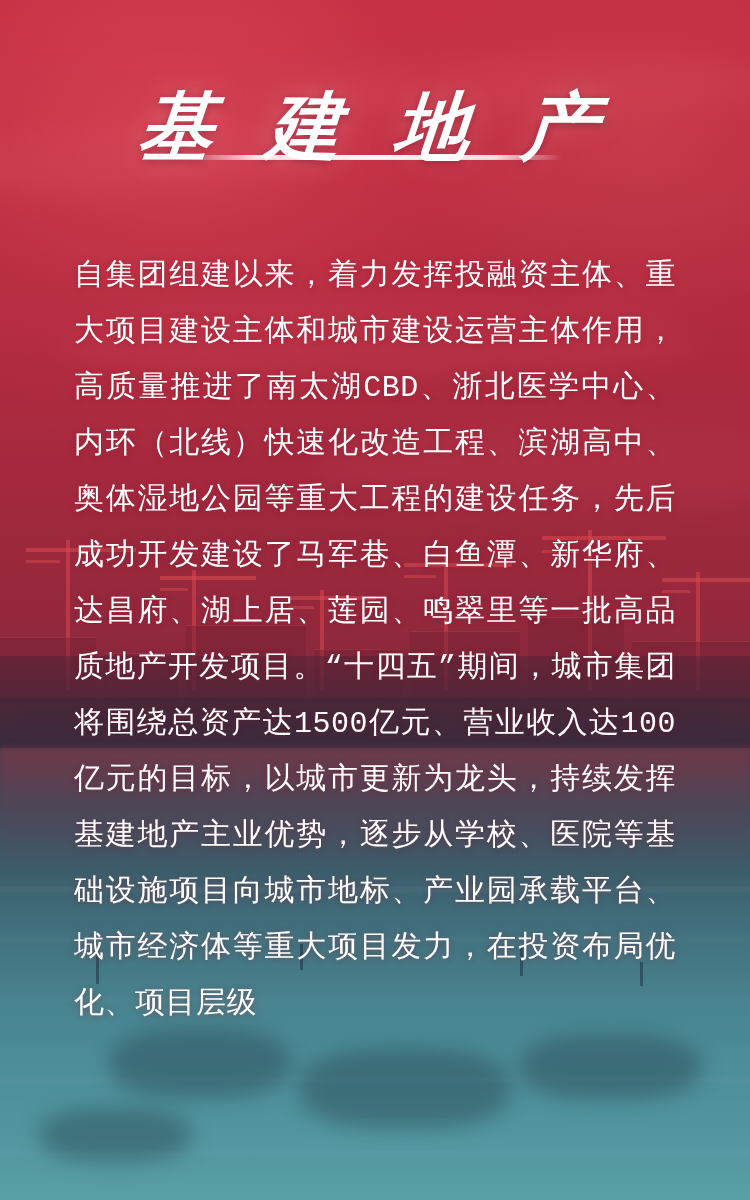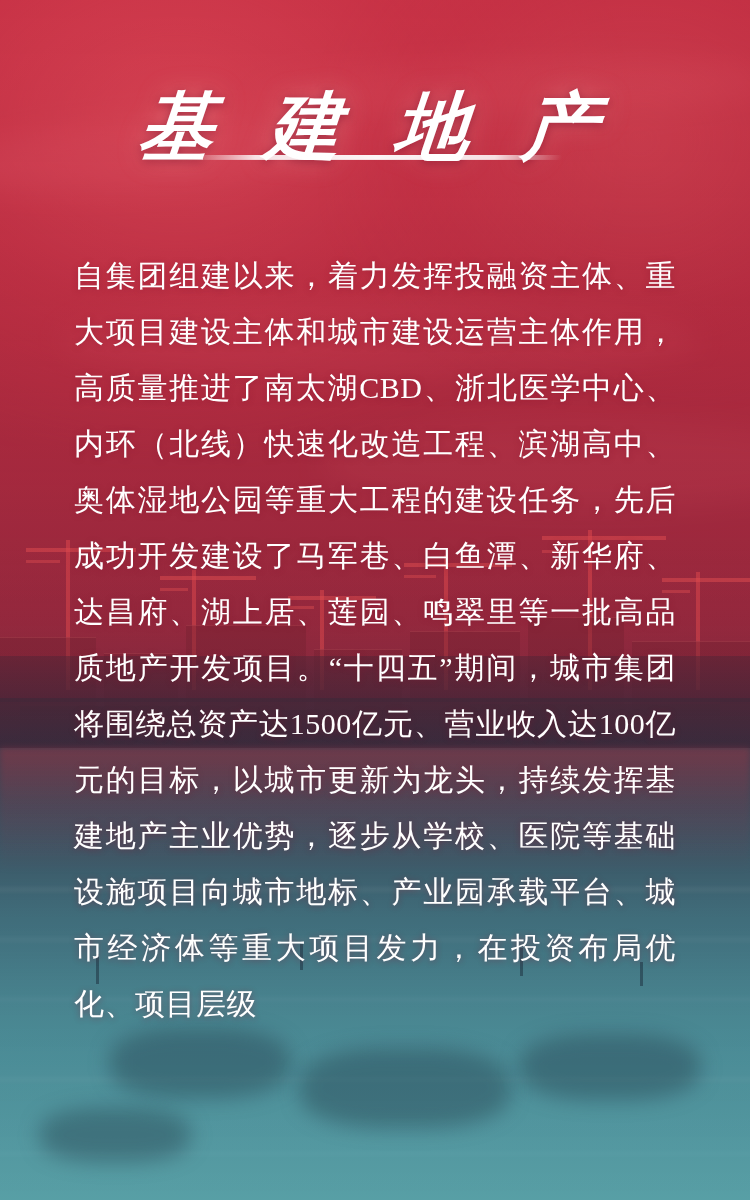--- a/index.html
+++ b/index.html
@@ -249,21 +249,21 @@
     left: 74px;
     right: 74px;
     top: 248px;
     color: #ffffff;
     font-size: 30px;
     line-height: 56px;
     letter-spacing: 0.5px;
     text-align: justify;
     text-justify: inter-ideograph;
     text-shadow: 0 1px 6px rgba(130,20,45,0.45);
-    font-family: Liberation Serif, serif;
+    font-family: Liberation Mono, monospace;
   }
 </style>
 </head>
 <body>
 
 <div id="poster">
 
   <div class="bg-base"></div>
   <div class="sky-glow"></div>
   <div class="sky-glow2"></div>

